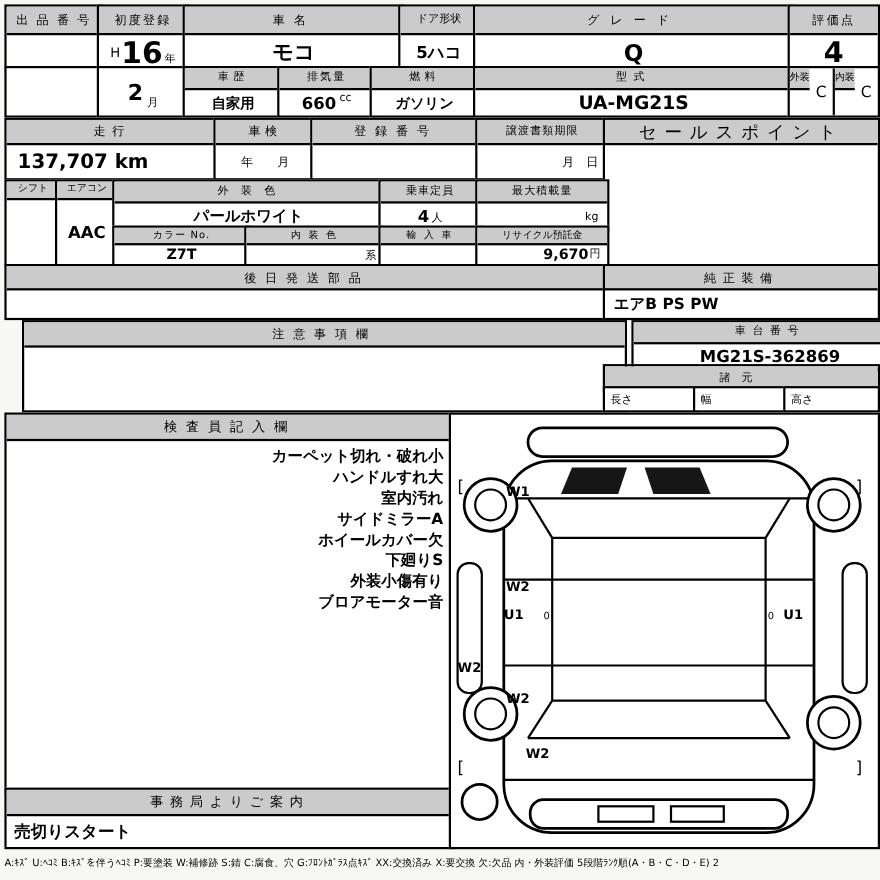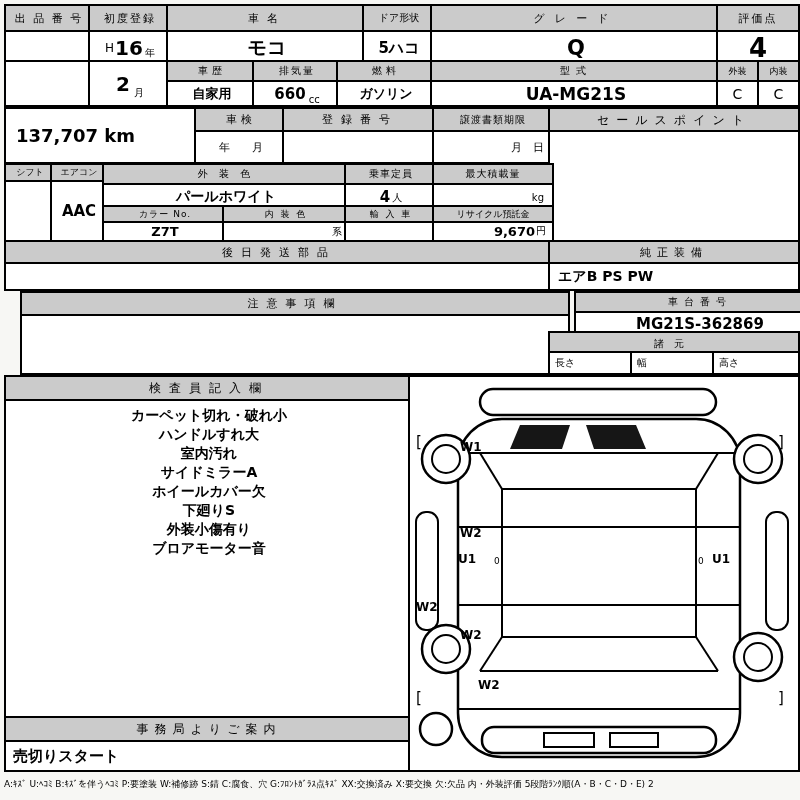--- a/index.html
+++ b/index.html
@@ -9,43 +9,43 @@
     font-family:"DejaVu Sans","Liberation Sans",sans-serif;
   }
   .box{position:absolute;border:2px solid #000;background:#fff;display:flex;flex-direction:column;overflow:hidden}
   .hdr{background:#cbcbcb;border-bottom:2px solid #000;display:flex;align-items:center;justify-content:center;white-space:nowrap;line-height:1;letter-spacing:2px;flex:0 0 auto}
   .hdr.nogap{border-bottom:none}
   .bd{flex:1;display:flex;align-items:center;justify-content:center;white-space:nowrap}
   .left{justify-content:flex-start}
   .right{justify-content:flex-end}
   .b{font-weight:bold}
   .split{flex:1;display:flex;flex-direction:row}
-  .split>div{flex:1;display:flex;flex-direction:column}
+  .split>div{flex:1;display:flex;flex-direction:row}
   .split>div:first-child{border-right:2px solid #000}
-  .insp-body{flex:1;padding:5px 9px;text-align:center}
+  .insp-body{flex:1;padding:5px 9px;text-align:right}
   .insp-item{font-size:14px;font-weight:600;line-height:19px;white-space:nowrap}
   .mark{position:absolute;line-height:1}
   .mark.code{font-size:12px;font-weight:bold}
   .mark.bracket{font-size:15px;font-weight:normal}
   .mark.small{font-size:9px;font-weight:normal}
   .legend{position:absolute;left:4px;top:778px;width:792px;font-size:9px;white-space:nowrap}
   svg line, svg rect.ln, svg path{stroke:#000;fill:none}
 </style>
 </head>
 <body>
 
 <div class="box" style="left:4px;top:4px;width:86px;height:58px">
   <div class="hdr" style="height:24px;font-size:11px">出 品 番 号</div>
 </div>
 
 <div class="box" style="left:88px;top:4px;width:80px;height:58px">
   <div class="hdr" style="height:24px;font-size:11px">初度登録</div>
   <div class="bd">
     <span style="font-size:12px;margin-right:1px">H</span>
-    <span class="b" style="font-size:20px">16</span>
+    <span class="b" style="font-size:27px">16</span>
     <span style="font-size:10px;align-self:flex-end;margin:0 0 4px 2px">年</span>
   </div>
 </div>
 
 <div class="box" style="left:166px;top:4px;width:198px;height:58px">
   <div class="hdr" style="height:24px;font-size:11px;letter-spacing:8px">車名</div>
   <div class="bd b" style="font-size:19px">モコ</div>
 </div>
 
 <div class="box" style="left:362px;top:4px;width:70px;height:58px">
@@ -76,21 +76,21 @@
 
 <div class="box" style="left:166px;top:60px;width:88px;height:43px">
   <div class="hdr" style="height:18px;font-size:10px;letter-spacing:4px">車歴</div>
   <div class="bd b" style="font-size:13px">自家用</div>
 </div>
 
 <div class="box" style="left:252px;top:60px;width:86px;height:43px">
   <div class="hdr" style="height:18px;font-size:10px">排気量</div>
   <div class="bd">
     <span class="b" style="font-size:15px">660</span>
-    <span style="font-size:10px;margin-left:3px;align-self:flex-end;margin-bottom:0">cc</span>
+    <span style="font-size:10px;margin-left:3px;align-self:flex-end;margin-bottom:10px">cc</span>
   </div>
 </div>
 
 <div class="box" style="left:336px;top:60px;width:96px;height:43px">
   <div class="hdr" style="height:18px;font-size:10px;letter-spacing:4px">燃料</div>
   <div class="bd b" style="font-size:13px">ガソリン</div>
 </div>
 
 <div class="box" style="left:430px;top:60px;width:288px;height:43px">
   <div class="hdr" style="height:18px;font-size:10px;letter-spacing:6px">型式</div>
@@ -104,40 +104,41 @@
       <div class="bd" style="font-size:14px">C</div>
     </div>
     <div>
       <div class="hdr" style="height:18px;font-size:9px;letter-spacing:0">内装</div>
       <div class="bd" style="font-size:14px">C</div>
     </div>
   </div>
 </div>
 
 <div class="box" style="left:4px;top:107px;width:192px;height:53px">
+  <div class="hdr" style="height:21px;font-size:11px;letter-spacing:6px">走行</div>
   <div class="bd b left" style="font-size:18px;padding-left:10px">137,707 km</div>
 </div>
 
 <div class="box" style="left:194px;top:107px;width:90px;height:53px">
   <div class="hdr" style="height:21px;font-size:11px;letter-spacing:4px">車検</div>
   <div class="bd" style="font-size:11px">年　　月</div>
 </div>
 
 <div class="box" style="left:282px;top:107px;width:152px;height:53px">
   <div class="hdr" style="height:21px;font-size:11px;letter-spacing:8px">登録番号</div>
   <div class="bd"></div>
 </div>
 
 <div class="box" style="left:432px;top:107px;width:118px;height:53px">
   <div class="hdr" style="height:21px;font-size:10px;letter-spacing:1px">譲渡書類期限</div>
   <div class="bd right" style="font-size:11px;padding-right:8px">月　日</div>
 </div>
 
 <div class="box" style="left:548px;top:107px;width:248px;height:135px">
-  <div class="hdr" style="height:21px;font-size:12px;letter-spacing:7px">セールスポイント</div>
+  <div class="hdr" style="height:21px;font-size:16px;letter-spacing:7px">セールスポイント</div>
   <div class="bd"></div>
 </div>
 
 <div class="box" style="left:4px;top:163px;width:48px;height:75px">
   <div class="hdr" style="height:15px;font-size:9px;letter-spacing:0">シフト</div>
 </div>
 
 <div class="box" style="left:50px;top:163px;width:54px;height:75px">
   <div class="hdr" style="height:15px;font-size:9px;letter-spacing:0">エアコン</div>
   <div class="bd b" style="font-size:15px">AAC</div>

